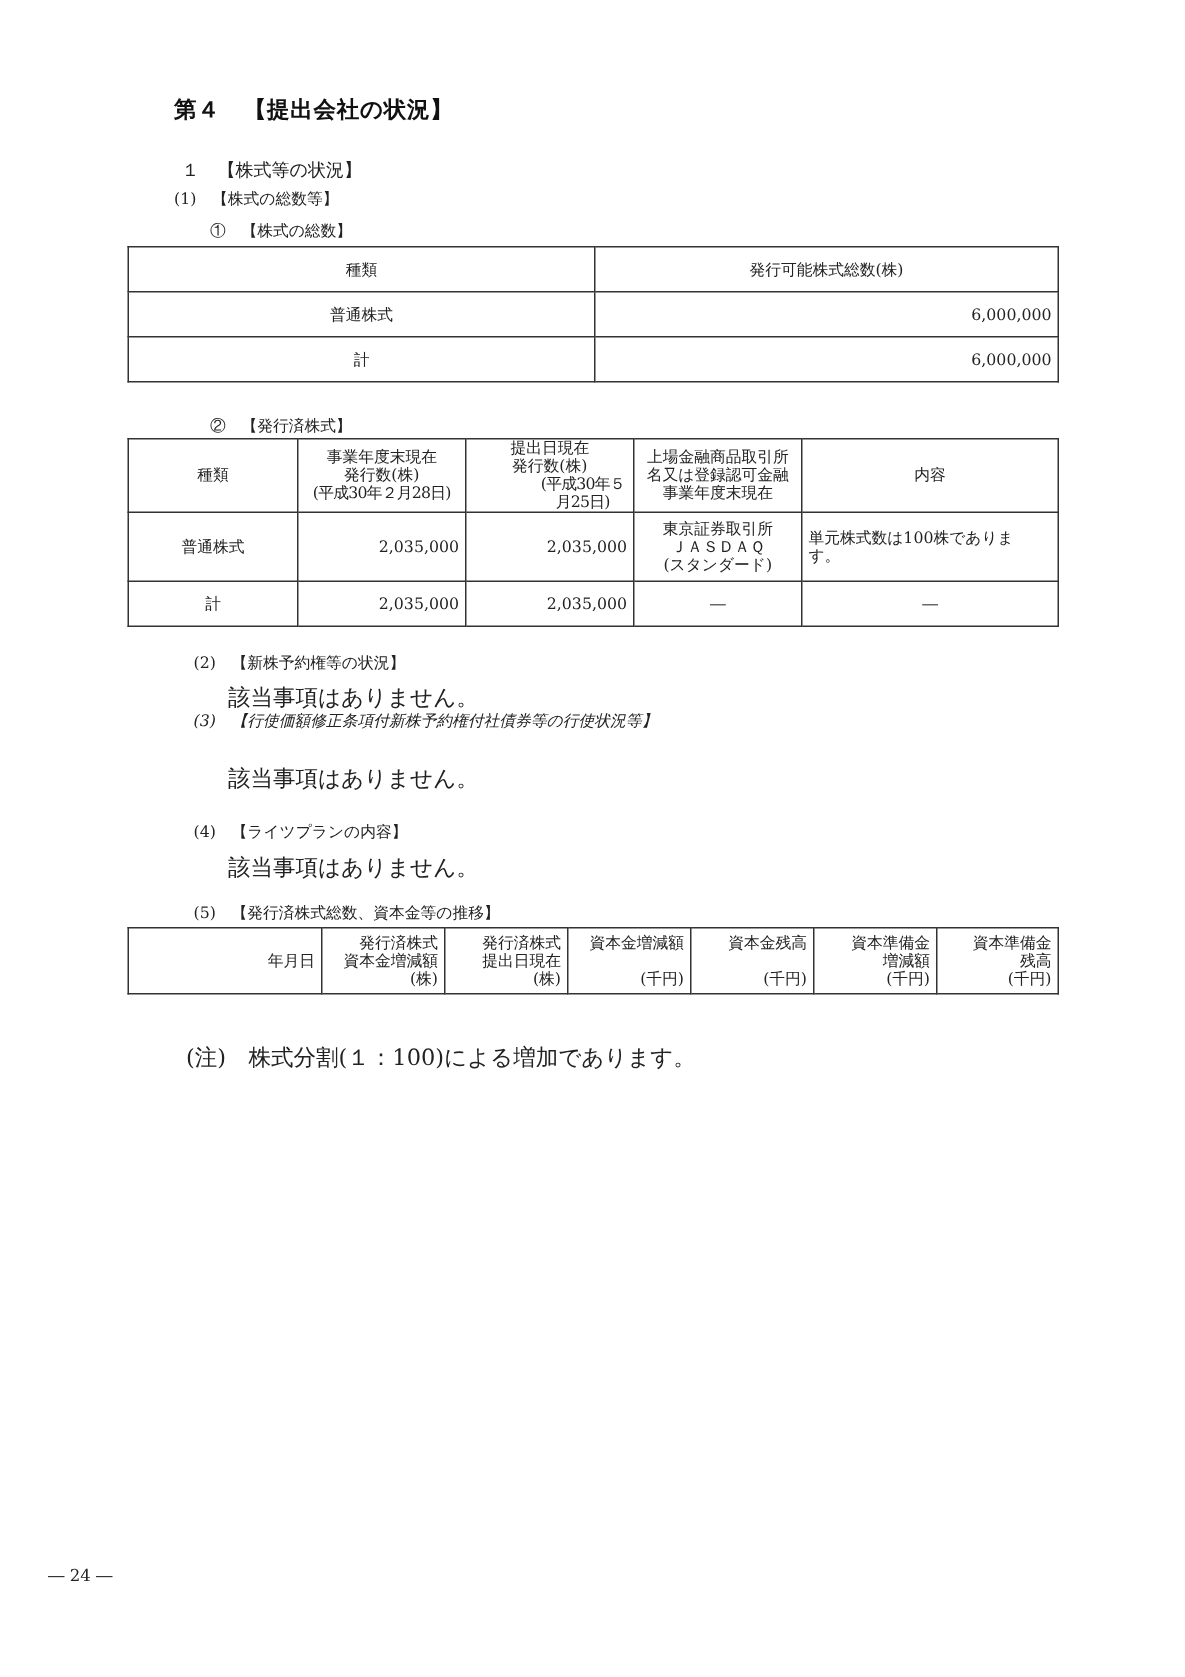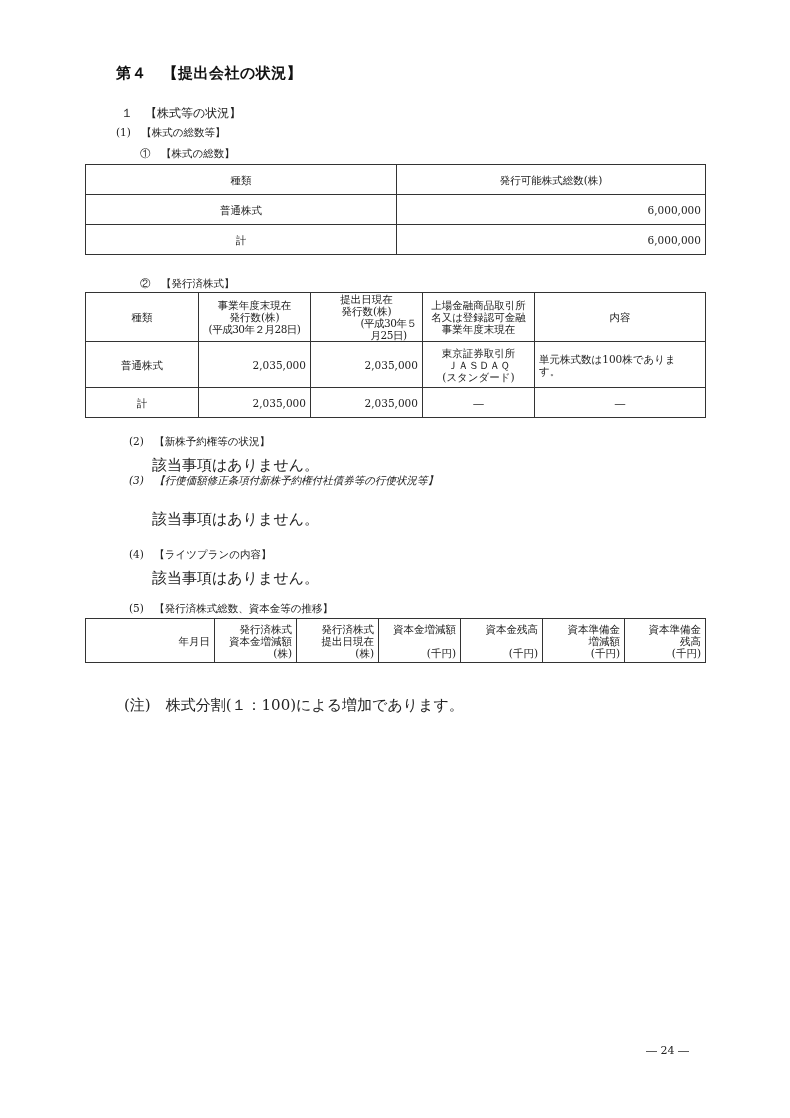--- a/index.html
+++ b/index.html
@@ -154,13 +154,13 @@
       <div>資本準備金</div>
       <div>残高</div>
       <div>(千円)</div>
     </td>
   </tr>
 </tbody>
   </table>
 
 <div class="abs body-text" style="left:92px; top:696px;">(注)　株式分割(１：100)による増加であります。</div>
 
-<div class="abs pageno" style="left:13px; width:644px; text-align:right; top:1044px;">― 24 ―</div>
+<div class="abs pageno" style="left:0; width:644px; text-align:left; top:1044px;">― 24 ―</div>
 
 </body></html>

